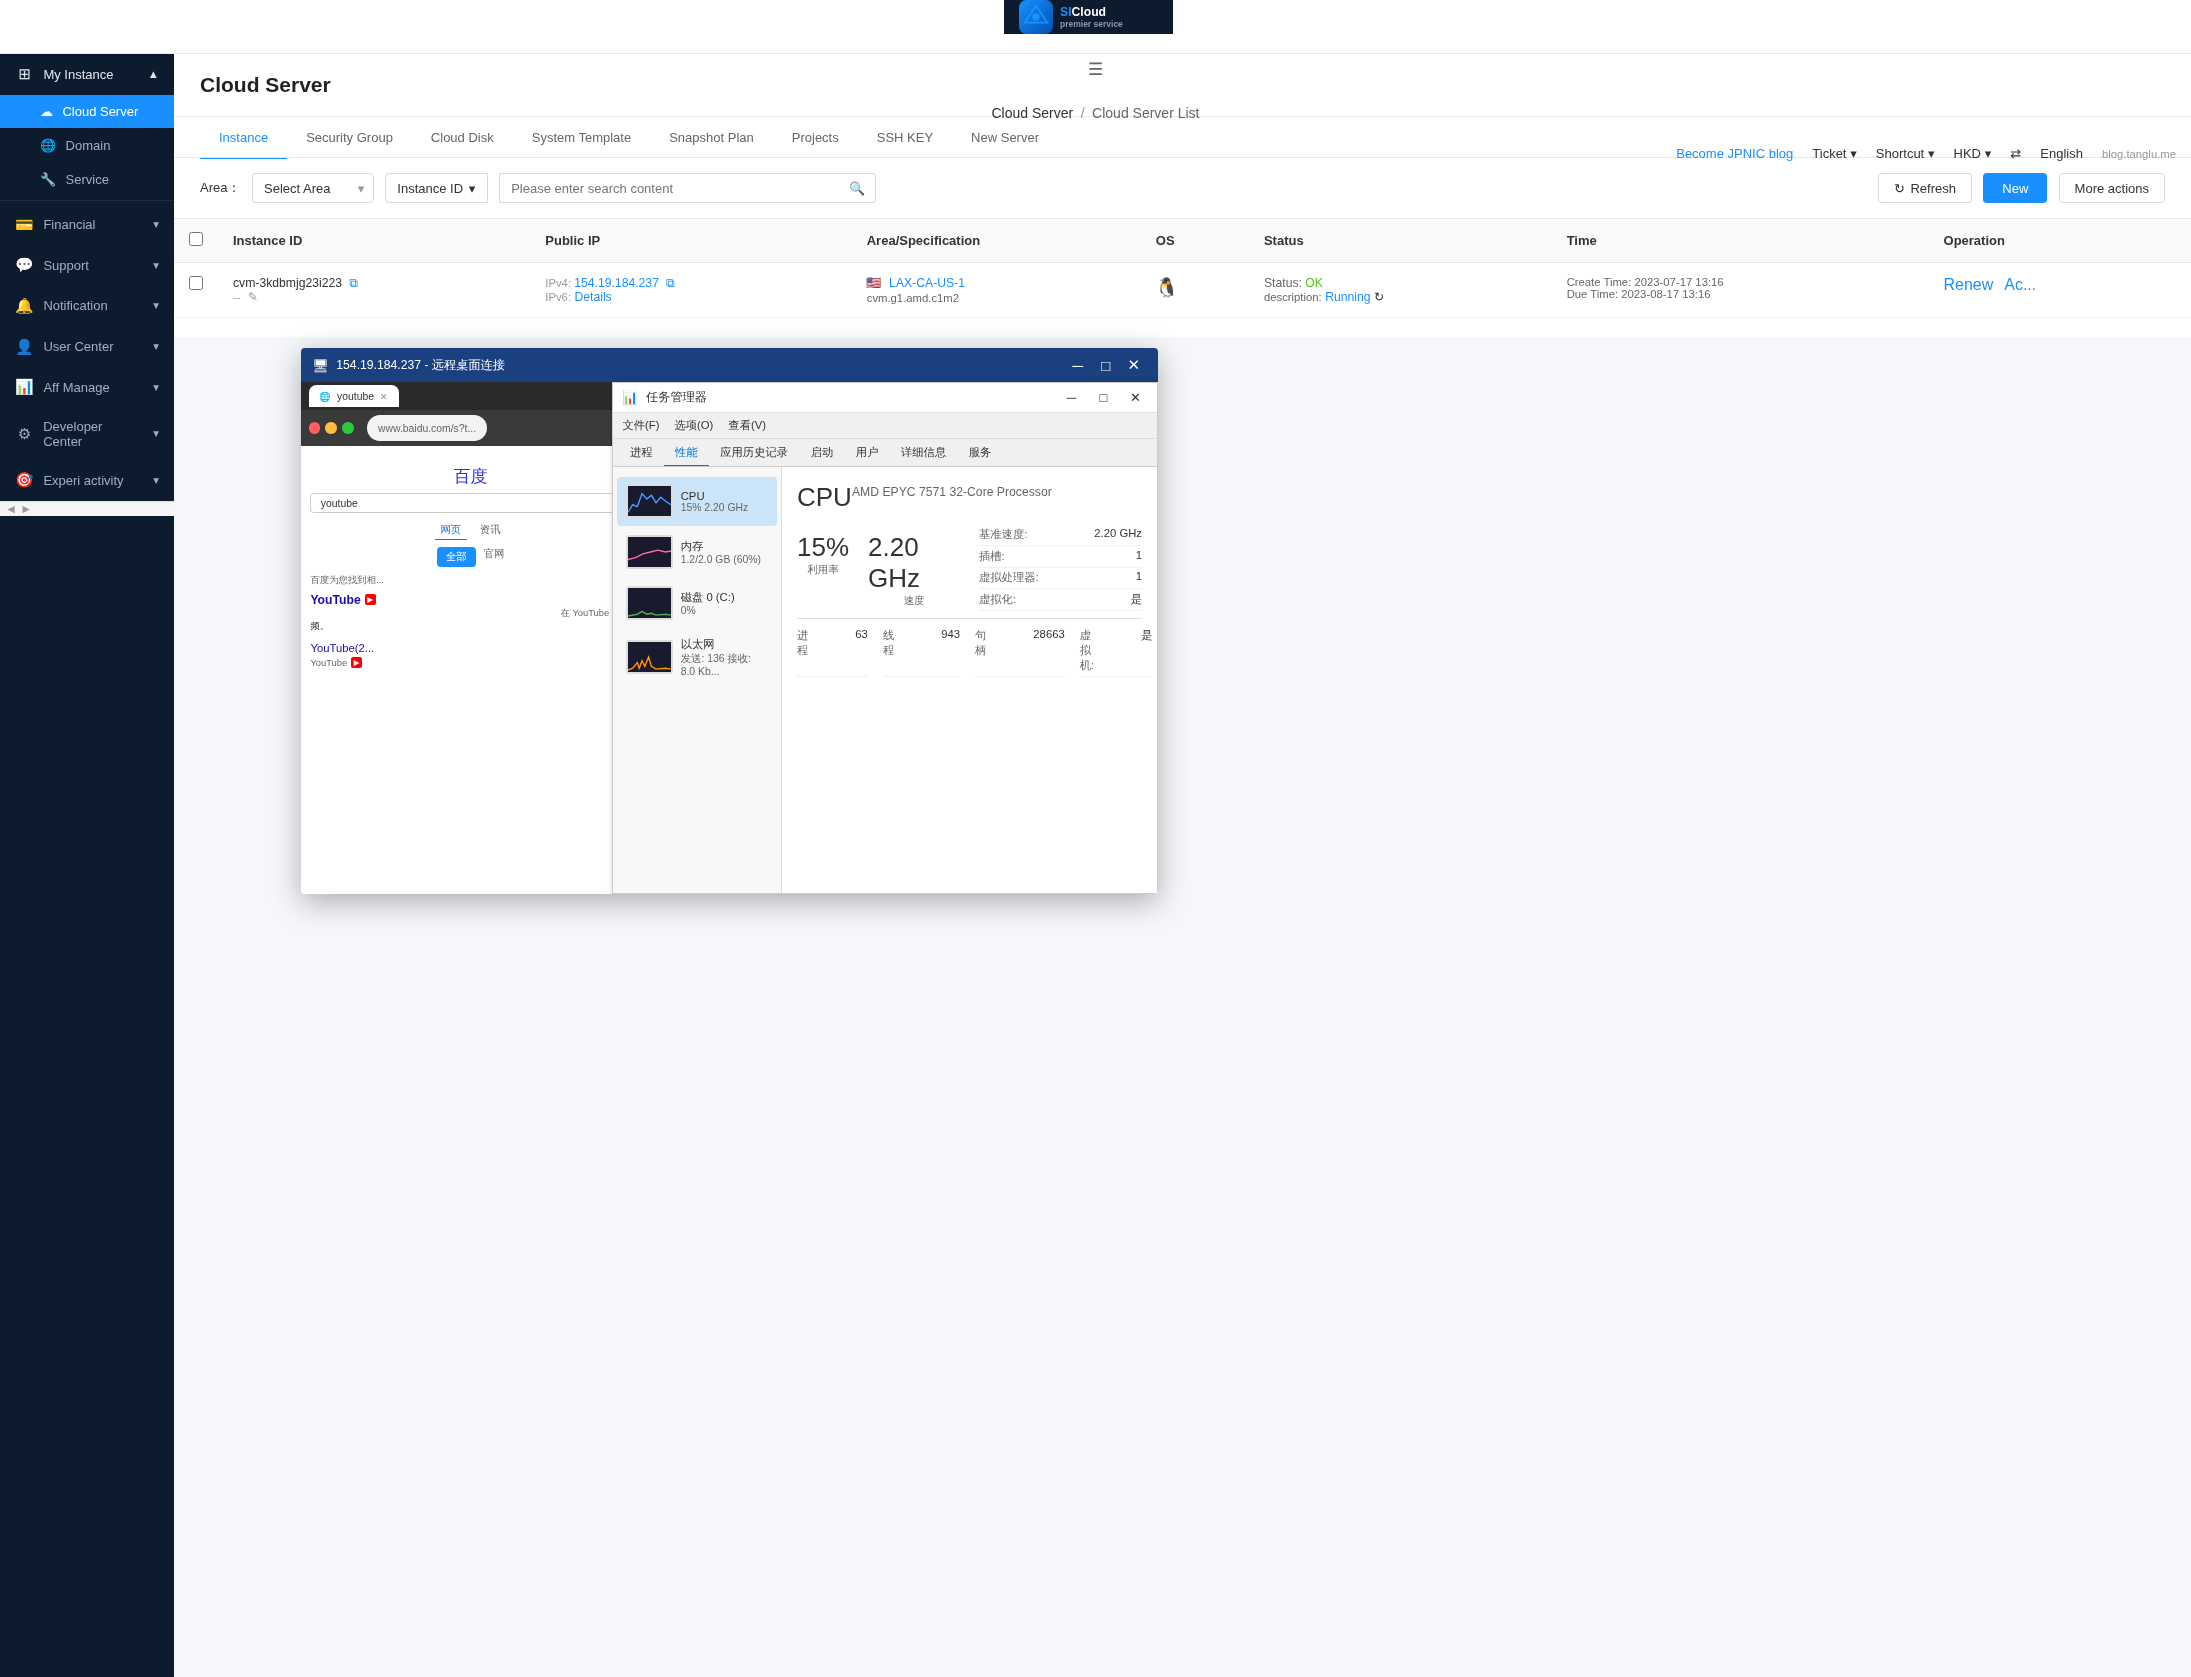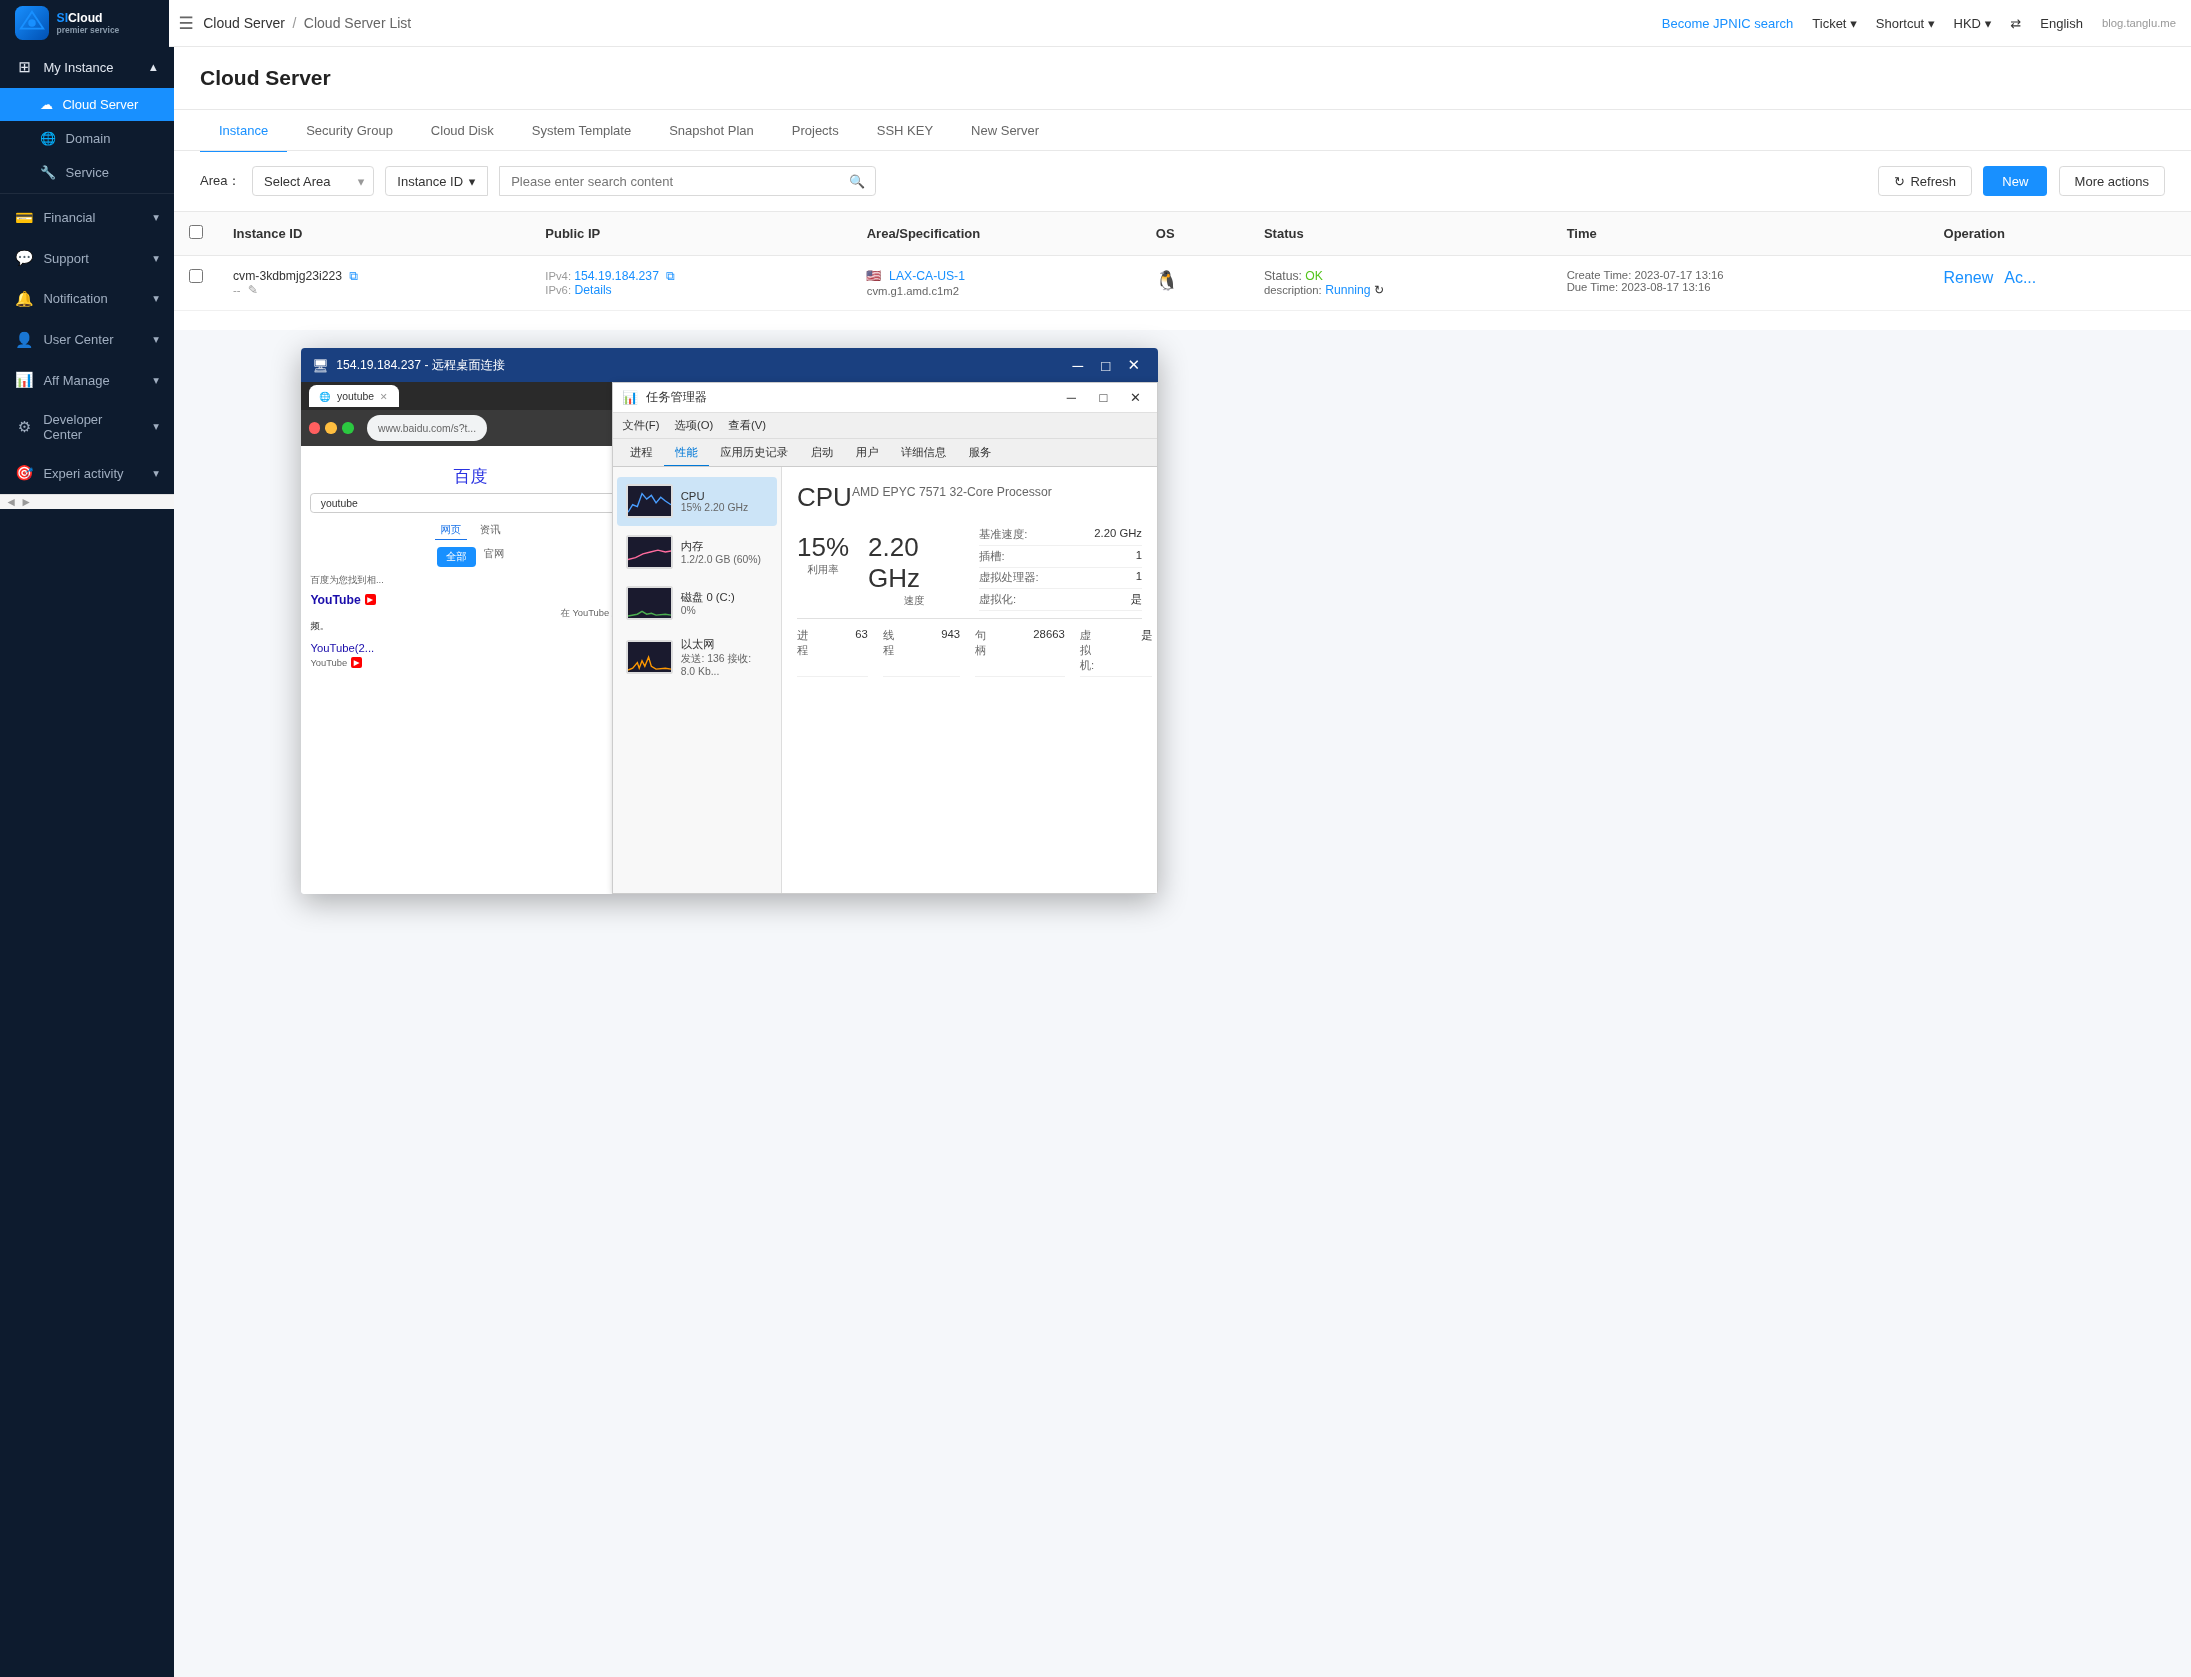--- a/index.html
+++ b/index.html
@@ -1,28 +1,29 @@
 <!DOCTYPE html>
 <html style="font-size:15px"><head>
   <meta charset="utf-8">
   <style>
     * { margin: 0; padding: 0; box-sizing: border-box; }
     body { font-family: 'Segoe UI', Arial, sans-serif; font-size: 13px; background: #f0f2f5; display: flex; flex-direction: column; height: 100vh; overflow: hidden; }
 
     
     .top-nav {
-      height: 47px;
+      height: 54px;
       background: #fff;
       border-bottom: 0.9px solid #e8e8e8;
       display: flex;
       align-items: center;
       padding: 0 15px;
-      gap: 2px;
+      gap: 25px;
       z-index: 100;
       position: relative;
+      flex-direction: column;
     }
     .logo-area {
       width: 169px;
       display: flex;
       align-items: center;
       gap: 7.5px;
       background: #0d1b2e;
       height: 47px;
       padding: 0 15px;
       margin-left: -15px;
@@ -467,21 +468,21 @@
 
   <span class="menu-icon">☰</span>
 
   <div class="breadcrumb">
     <span style="cursor:pointer;">Cloud Server</span>
     <span class="sep">/</span>
     <span class="current">Cloud Server List</span>
   </div>
 
   <div class="top-nav-right">
-    <span class="become-agent">Become JPNIC search</span>
+    <span class="become-agent">Become JPNIC blog</span>
     <div class="nav-item">
       <span>Ticket</span>
       <span>▾</span>
     </div>
     <div class="nav-item">
       <span>Shortcut</span>
       <span>▾</span>
     </div>
     <div class="nav-item">
       <span>HKD</span>

